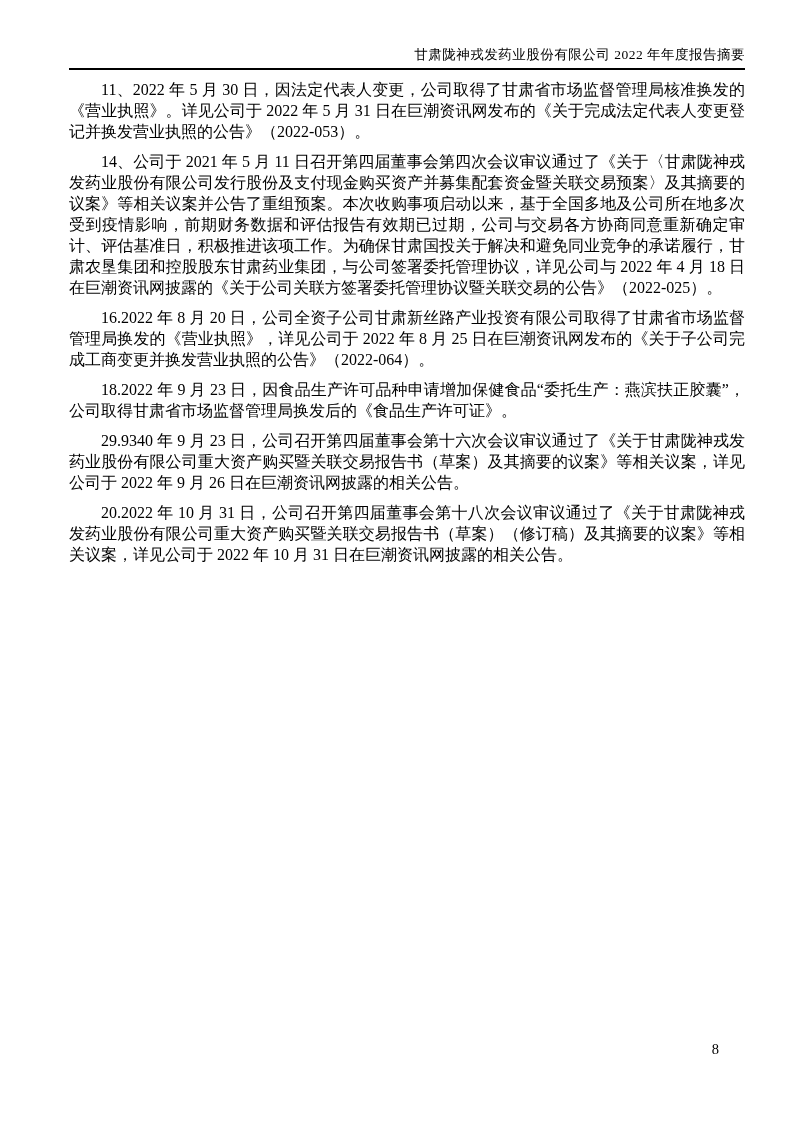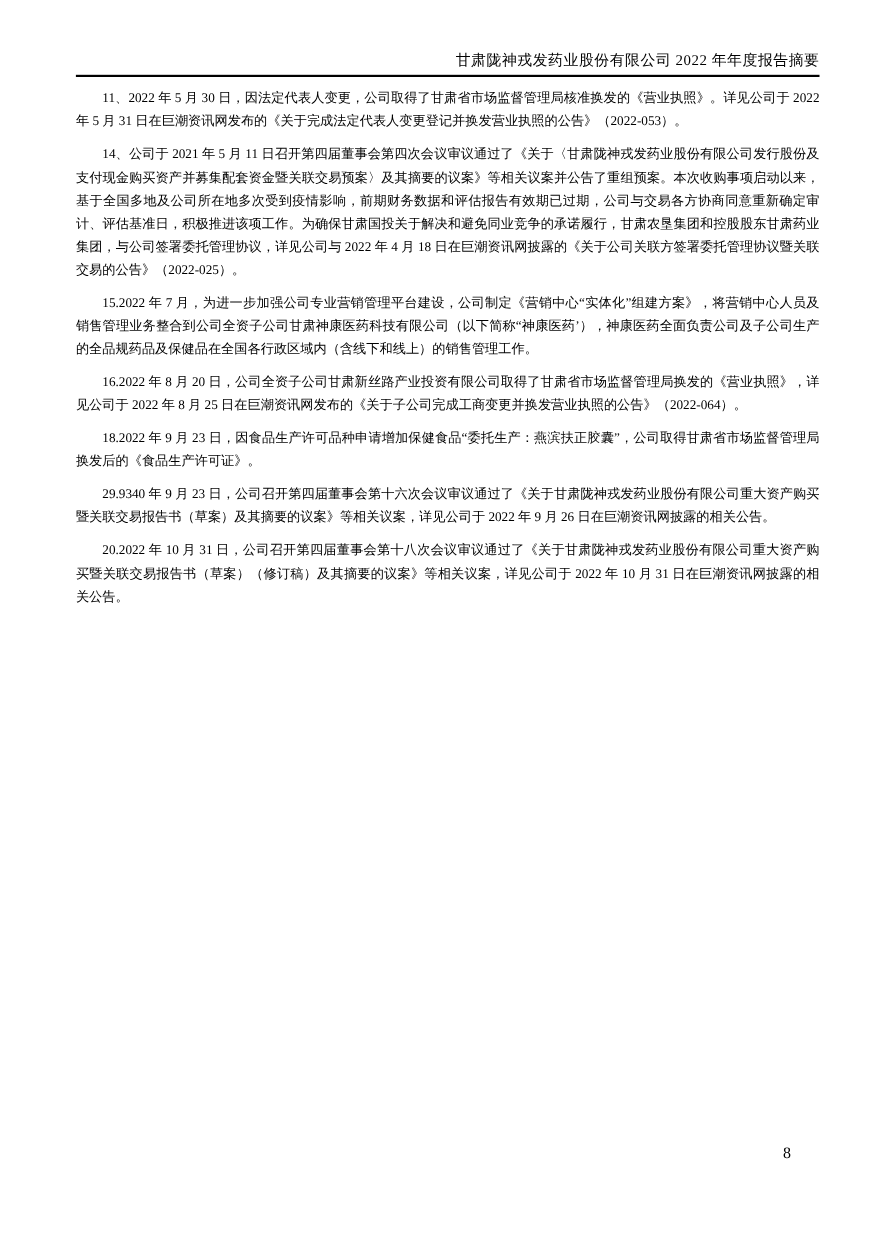--- a/index.html
+++ b/index.html
@@ -25,21 +25,21 @@
     line-height: 17px;
     letter-spacing: 0.5px;
     padding-bottom: 5px;
     border-bottom: 2px solid #000000;
   }
   .body-text {
     margin-top: 9px;
   }
   .para {
     margin: 0 0 9px 0;
-    font-size: 12px;
+    font-size: 16px;
     line-height: 21px;
     text-align: justify;
     text-indent: 2em;
     word-break: break-all;
   }
   .page-number {
     position: absolute;
     right: 74px;
     bottom: 64px;
     font-size: 14.5px;
@@ -49,21 +49,20 @@
 <body>
 
 <div class="page">
   <div class="content">
     <div class="report-header">
       <span>甘肃陇神戎发药业股份有限公司 2022 年年度报告摘要</span>
     </div>
     <div class="body-text">
       <p class="para">11、2022 年 5 月 30 日，因法定代表人变更，公司取得了甘肃省市场监督管理局核准换发的《营业执照》。详见公司于 2022 年 5 月 31 日在巨潮资讯网发布的《关于完成法定代表人变更登记并换发营业执照的公告》（2022-053）。</p>
       <p class="para">14、公司于 2021 年 5 月 11 日召开第四届董事会第四次会议审议通过了《关于〈甘肃陇神戎发药业股份有限公司发行股份及支付现金购买资产并募集配套资金暨关联交易预案〉及其摘要的议案》等相关议案并公告了重组预案。本次收购事项启动以来，基于全国多地及公司所在地多次受到疫情影响，前期财务数据和评估报告有效期已过期，公司与交易各方协商同意重新确定审计、评估基准日，积极推进该项工作。为确保甘肃国投关于解决和避免同业竞争的承诺履行，甘肃农垦集团和控股股东甘肃药业集团，与公司签署委托管理协议，详见公司与 2022 年 4 月 18 日在巨潮资讯网披露的《关于公司关联方签署委托管理协议暨关联交易的公告》（2022-025）。</p>
-      <p class="para">15.2022 年 7 月，为进一步加强公司专业营销管理平台建设，公司制定《营销中心“实体化”组建方案》，将营销中心人员及销售管理业务整合到公司全资子公司甘肃神康医药科技有限公司（以下简称“神康医药’），神康医药全面负责公司及子公司生产的全品规药品及保健品在全国各行政区域内（含线下和线上）的销售管理工作。</p>
       <p class="para">16.2022 年 8 月 20 日，公司全资子公司甘肃新丝路产业投资有限公司取得了甘肃省市场监督管理局换发的《营业执照》，详见公司于 2022 年 8 月 25 日在巨潮资讯网发布的《关于子公司完成工商变更并换发营业执照的公告》（2022-064）。</p>
       <p class="para">18.2022 年 9 月 23 日，因食品生产许可品种申请增加保健食品“委托生产：燕滨扶正胶囊”，公司取得甘肃省市场监督管理局换发后的《食品生产许可证》。</p>
       <p class="para">29.9340 年 9 月 23 日，公司召开第四届董事会第十六次会议审议通过了《关于甘肃陇神戎发药业股份有限公司重大资产购买暨关联交易报告书（草案）及其摘要的议案》等相关议案，详见公司于 2022 年 9 月 26 日在巨潮资讯网披露的相关公告。</p>
       <p class="para">20.2022 年 10 月 31 日，公司召开第四届董事会第十八次会议审议通过了《关于甘肃陇神戎发药业股份有限公司重大资产购买暨关联交易报告书（草案）（修订稿）及其摘要的议案》等相关议案，详见公司于 2022 年 10 月 31 日在巨潮资讯网披露的相关公告。</p>
     </div>
   </div>
   <div class="page-number">8</div>
 </div>
 
 </body></html>

